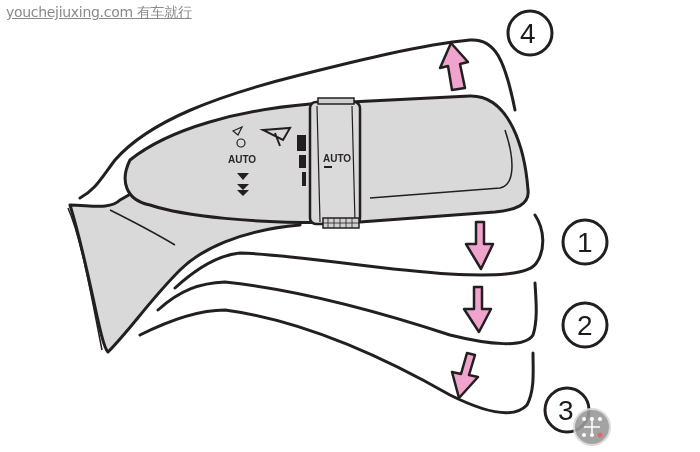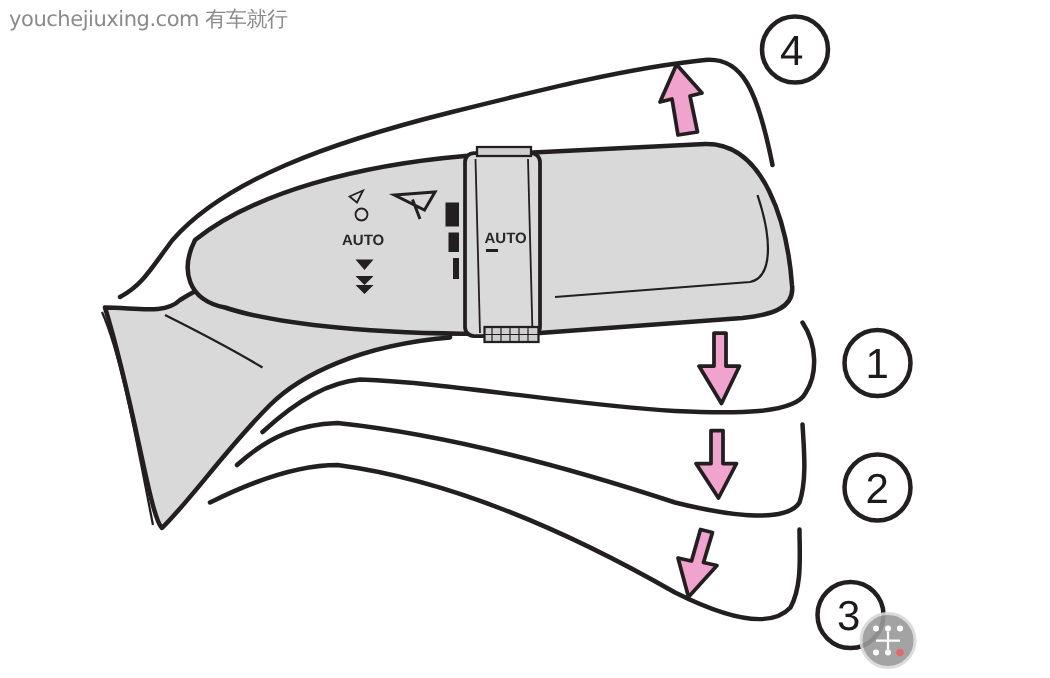--- a/index.html
+++ b/index.html
@@ -1,17 +1,17 @@
 <!DOCTYPE html>
 <html><head>
 <meta charset="utf-8">
 <style>
   html, body { margin: 0; padding: 0; background: #ffffff; }
   body { width: 700px; height: 452px; position: relative; overflow: hidden; font-family: "Liberation Sans", sans-serif; }
-  .watermark { position: absolute; left: 6px; top: 4px; font-size: 14px; color: #8a8a8a; letter-spacing: -0.3px; font-family: "DejaVu Sans", sans-serif; }
+  .watermark { position: absolute; left: 6px; top: 4px; font-size: 14px; color: #8a8a8a; letter-spacing: -0.3px; font-family: "DejaVu Sans", sans-serif; text-decoration: underline; }
   svg.diagram { position: absolute; left: 0; top: 0; }
   .num-label { font-family: "Liberation Sans", sans-serif; font-size: 28px; fill: #1e1a1a; }
   .auto-label { font-family: "Liberation Sans", sans-serif; font-size: 10px; font-weight: bold; fill: #2a2626; }
 </style>
 </head>
 <body>
 
 <div class="watermark">youchejiuxing.com 有车就行</div>
 
 <svg class="diagram" width="700" height="452" viewBox="0 0 700 452">

